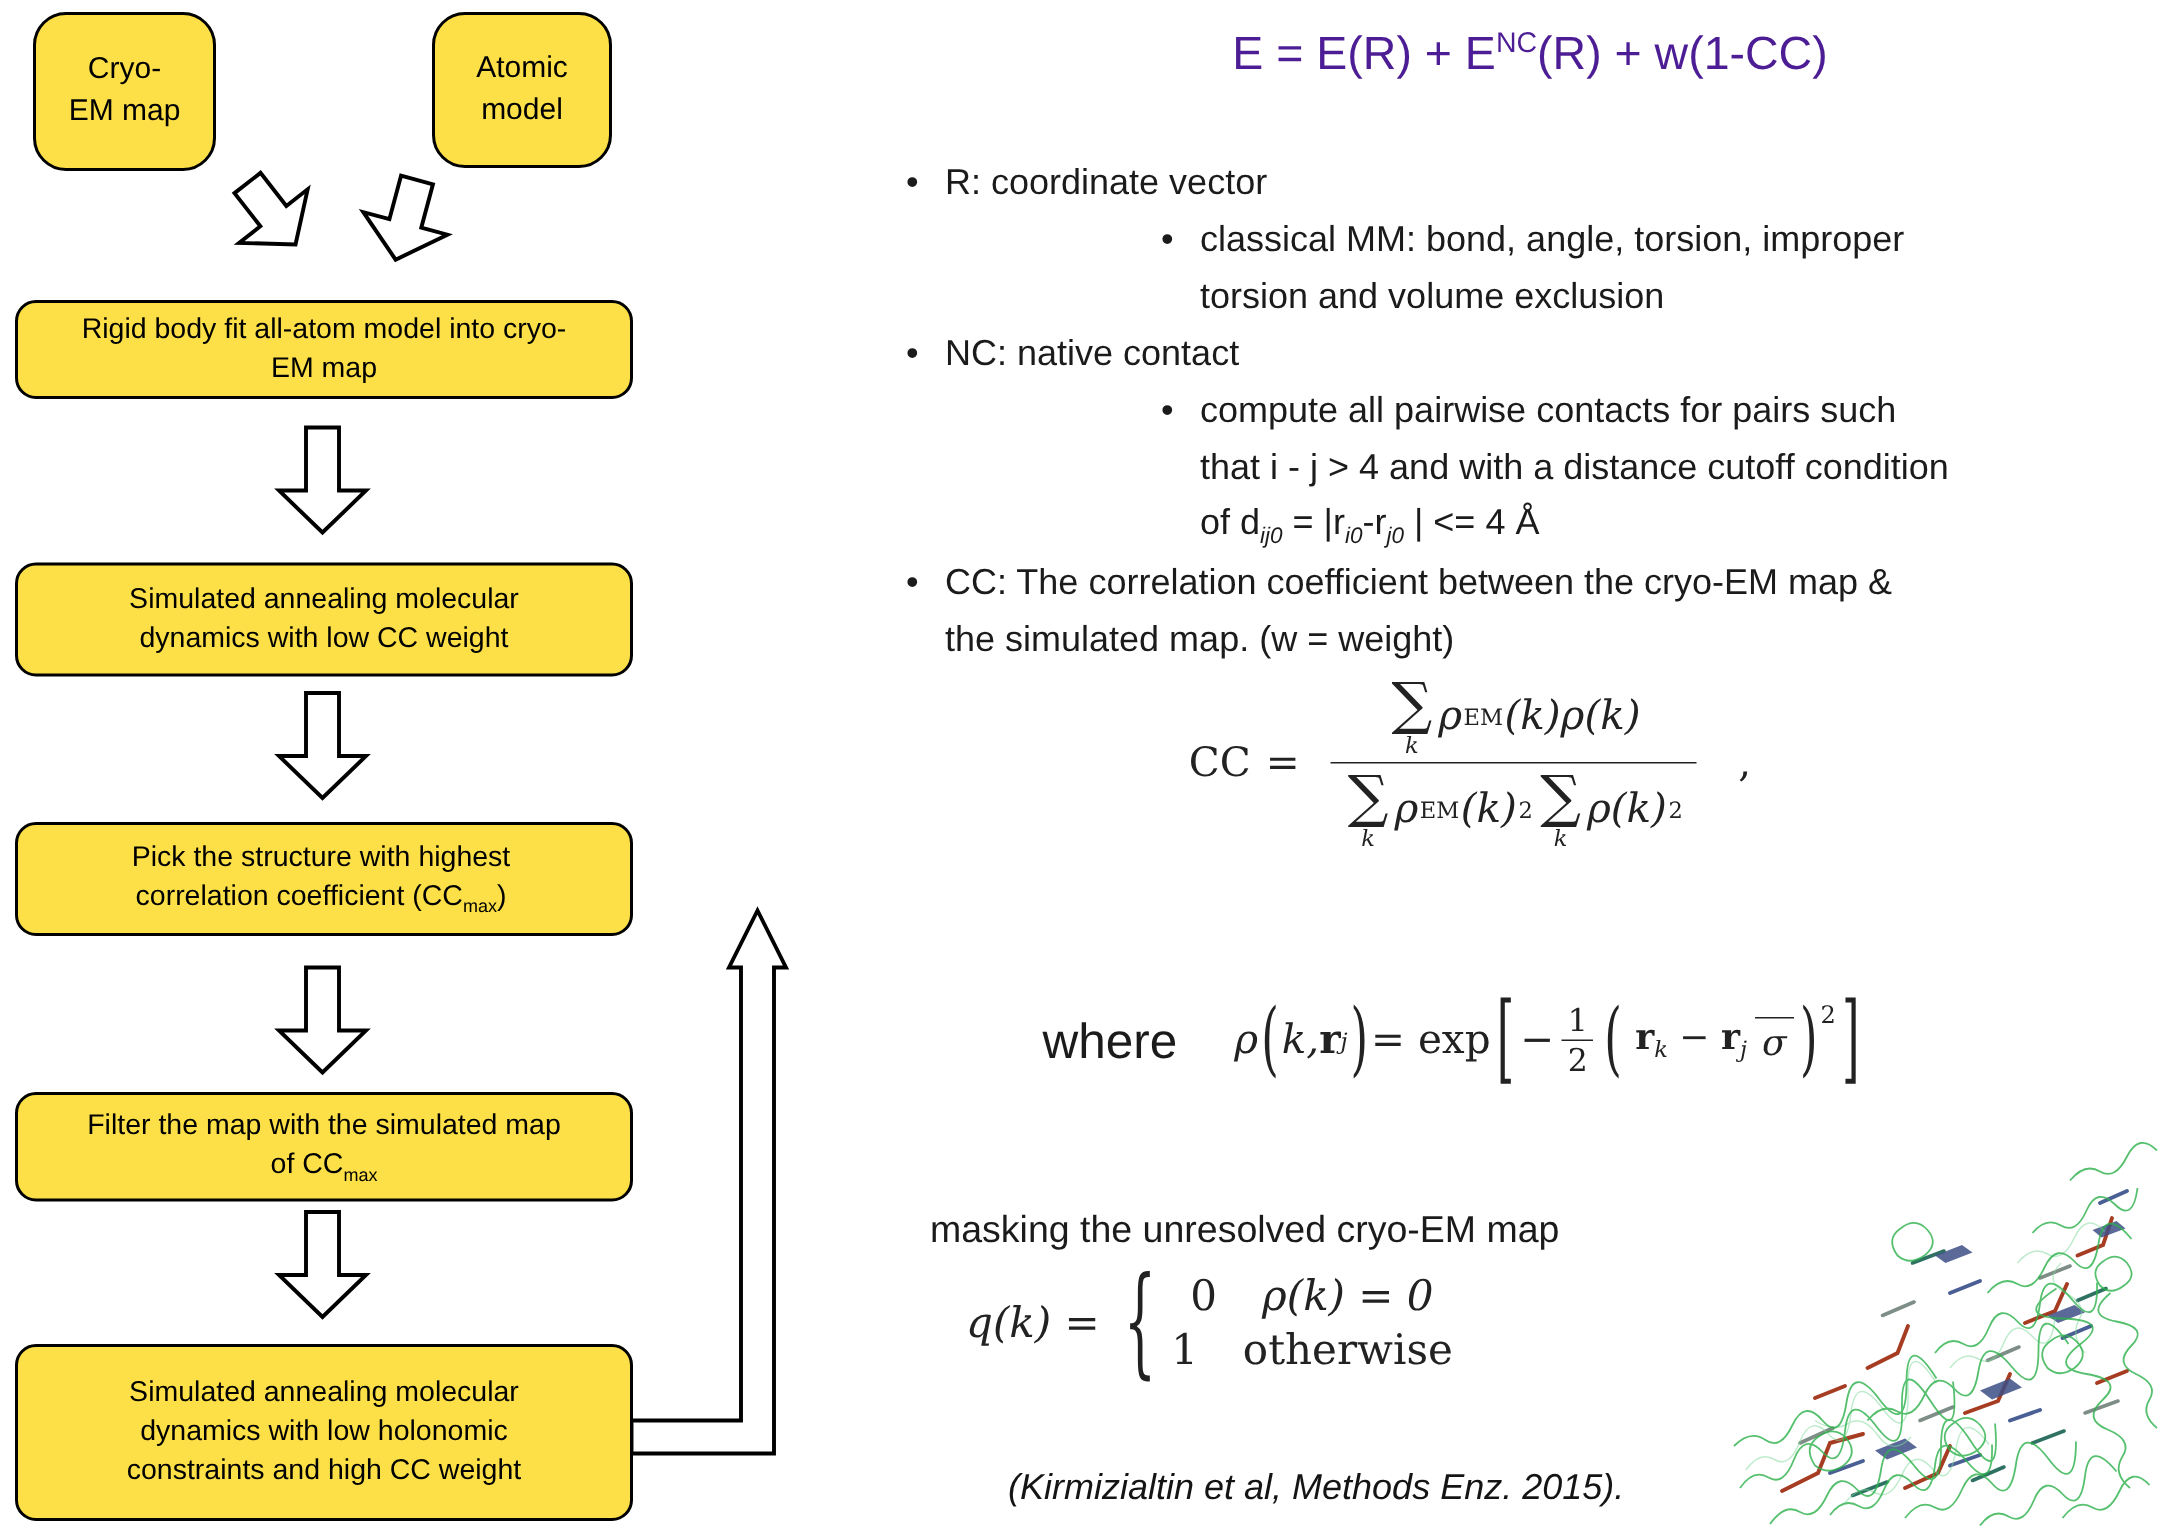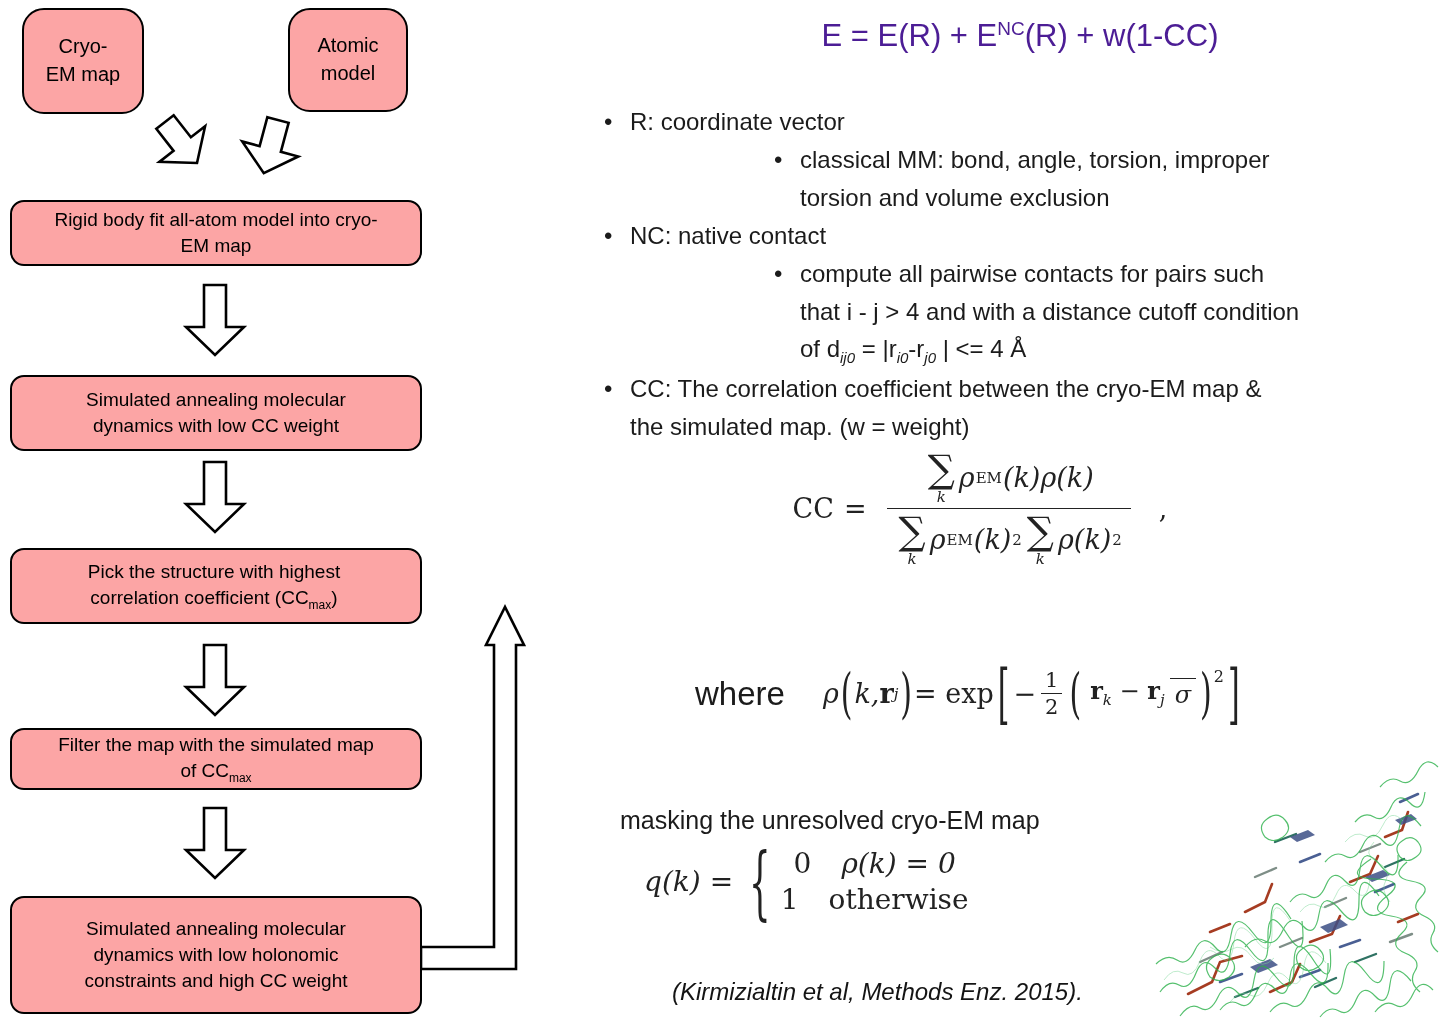--- a/index.html
+++ b/index.html
@@ -4,21 +4,21 @@
 <style>
   * { margin:0; padding:0; box-sizing:border-box; }
   html,body { background:#ffffff; }
   body { font-family:"Liberation Sans", sans-serif; color:#111; }
   .slide { position:relative; width:1442px; height:1026px; background:#fff; overflow:hidden; }
 
   
   .arrow-layer { position:absolute; left:0; top:0; width:1442px; height:1026px; pointer-events:none; }
   .arrow-layer polygon { fill:#fff; stroke:#000; stroke-width:2.6; stroke-linejoin:miter; }
 
-  .fbox { position:absolute; border:2.6px solid #000; border-radius:14px; background:#fca5a5;
+  .fbox { position:absolute; border:2.6px solid #000; border-radius:14px; background:#fde047;
           display:flex; align-items:center; justify-content:center; text-align:center;
           font-size:19px; line-height:1.38; padding:6px 16px; color:#000; }
   .fbox .lbl { white-space:pre-line; }
   .srcbox { border-radius:22px; font-size:20px; }
   sub.small { font-size:12px;margin-top:13px; }
 
   
   .title-eq { position:absolute; left:600px; top:18px; width:840px; text-align:center;
               font-size:31px; color:#4c1d95; }
   .title-eq sup { font-size:19px; }
@@ -100,21 +100,21 @@
   <div class="fbox" style="left:10px; top:375px; width:412px; height:76px;">
     <span class="lbl">Simulated annealing molecular
 dynamics with low CC weight</span>
   </div>
 
   <div class="fbox" style="left:10px; top:548px; width:412px; height:76px;padding-left:12px;">
     <span class="lbl"><span>Pick the structure with highest
 correlation coefficient (CC</span><sub class="small">max</sub><span>)</span></span>
   </div>
 
-  <div class="fbox" style="left:10px; top:728px; width:412px; height:62px;">
+  <div class="fbox" style="left:10px; top:728px; width:412px; height:73px;">
     <span class="lbl"><span>Filter the map with the simulated map
 of CC</span><sub class="small">max</sub></span>
   </div>
 
   <div class="fbox" style="left:10px; top:896px; width:412px; height:118px;">
     <span class="lbl">Simulated annealing molecular
 dynamics with low holonomic
 constraints and high CC weight</span>
   </div>
 

